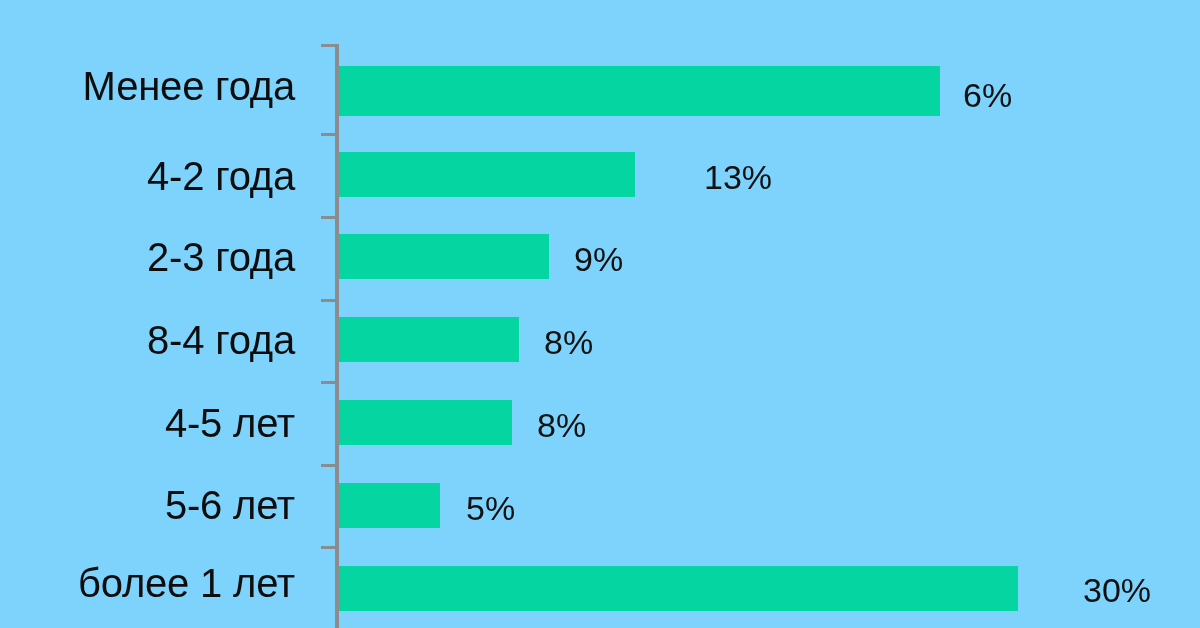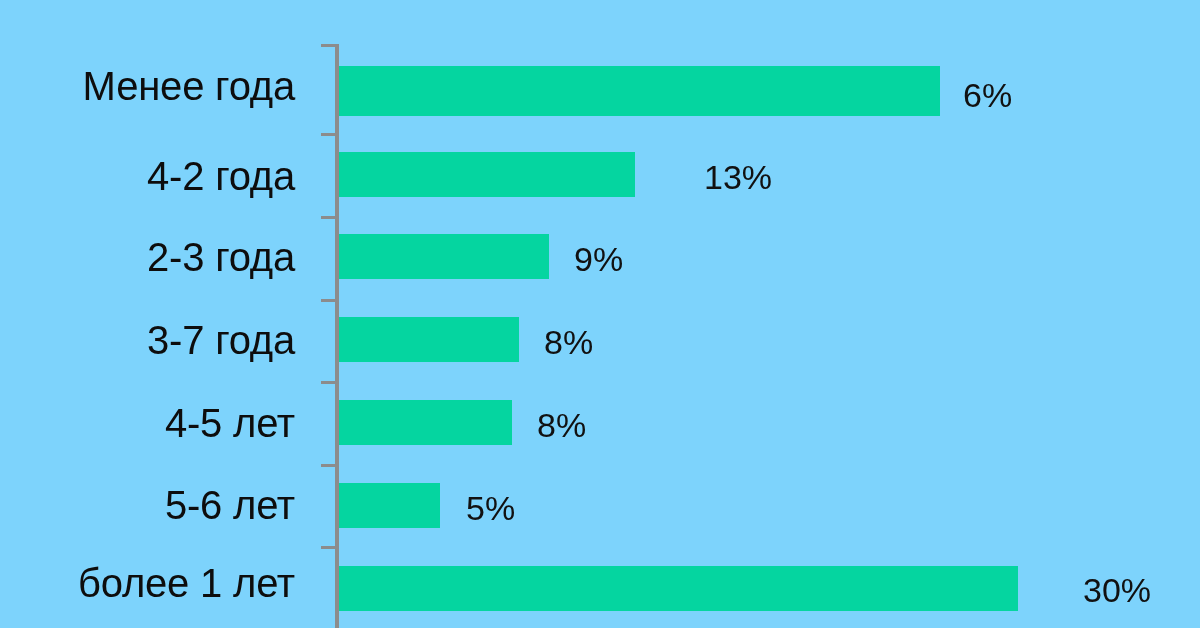--- a/index.html
+++ b/index.html
@@ -104,21 +104,21 @@
       <div class="value-label" style="left:660px; top:160px;margin-left:44px;">13%</div>
     </div>
 
     <div class="row" style="top:0px;">
       <div class="cat-label" style="top:237px;">2-3 года</div>
       <div class="bar" style="top:234px; height:45px; width:210px;"></div>
       <div class="value-label" style="left:574px; top:242px;">9%</div>
     </div>
 
     <div class="row" style="top:0px;">
-      <div class="cat-label" style="top:320px;">3-7 года</div>
+      <div class="cat-label" style="top:320px;">8-4 года</div>
       <div class="bar" style="top:317px; height:45px; width:180px;"></div>
       <div class="value-label" style="left:544px; top:325px;">8%</div>
     </div>
 
     <div class="row" style="top:0px;">
       <div class="cat-label" style="top:403px;">4-5 лет</div>
       <div class="bar" style="top:400px; height:45px; width:173px;"></div>
       <div class="value-label" style="left:537px; top:408px;">8%</div>
     </div>
 

